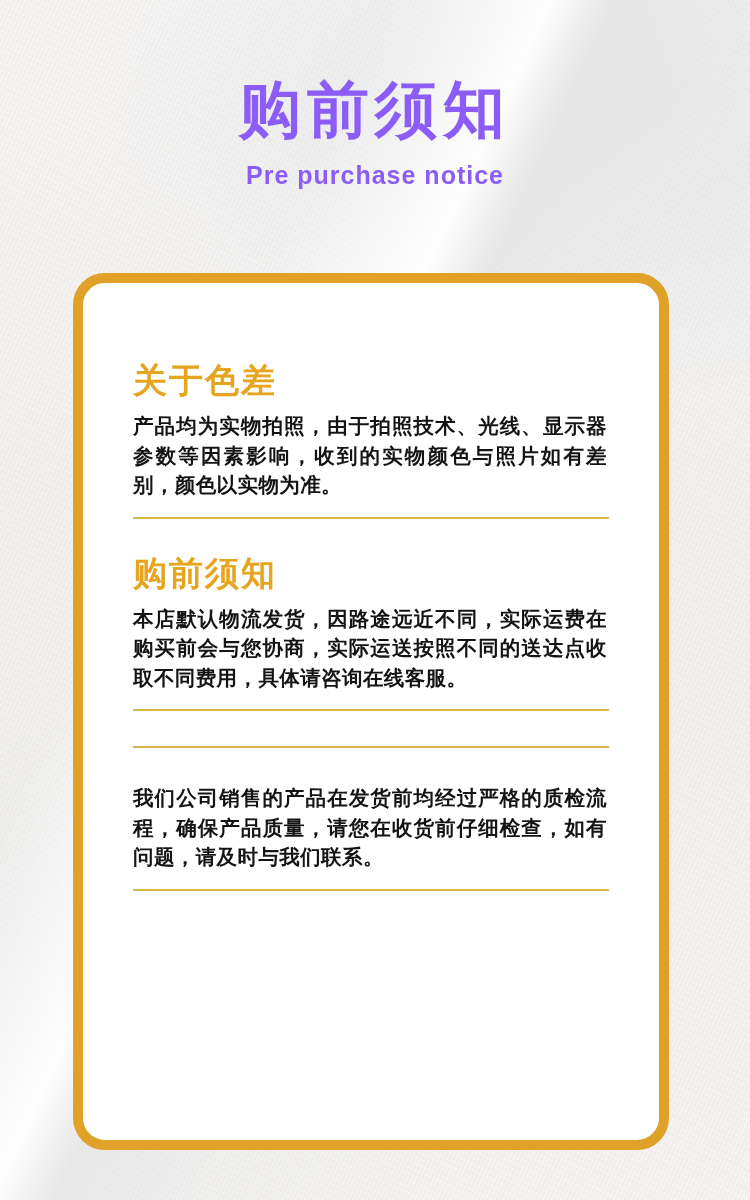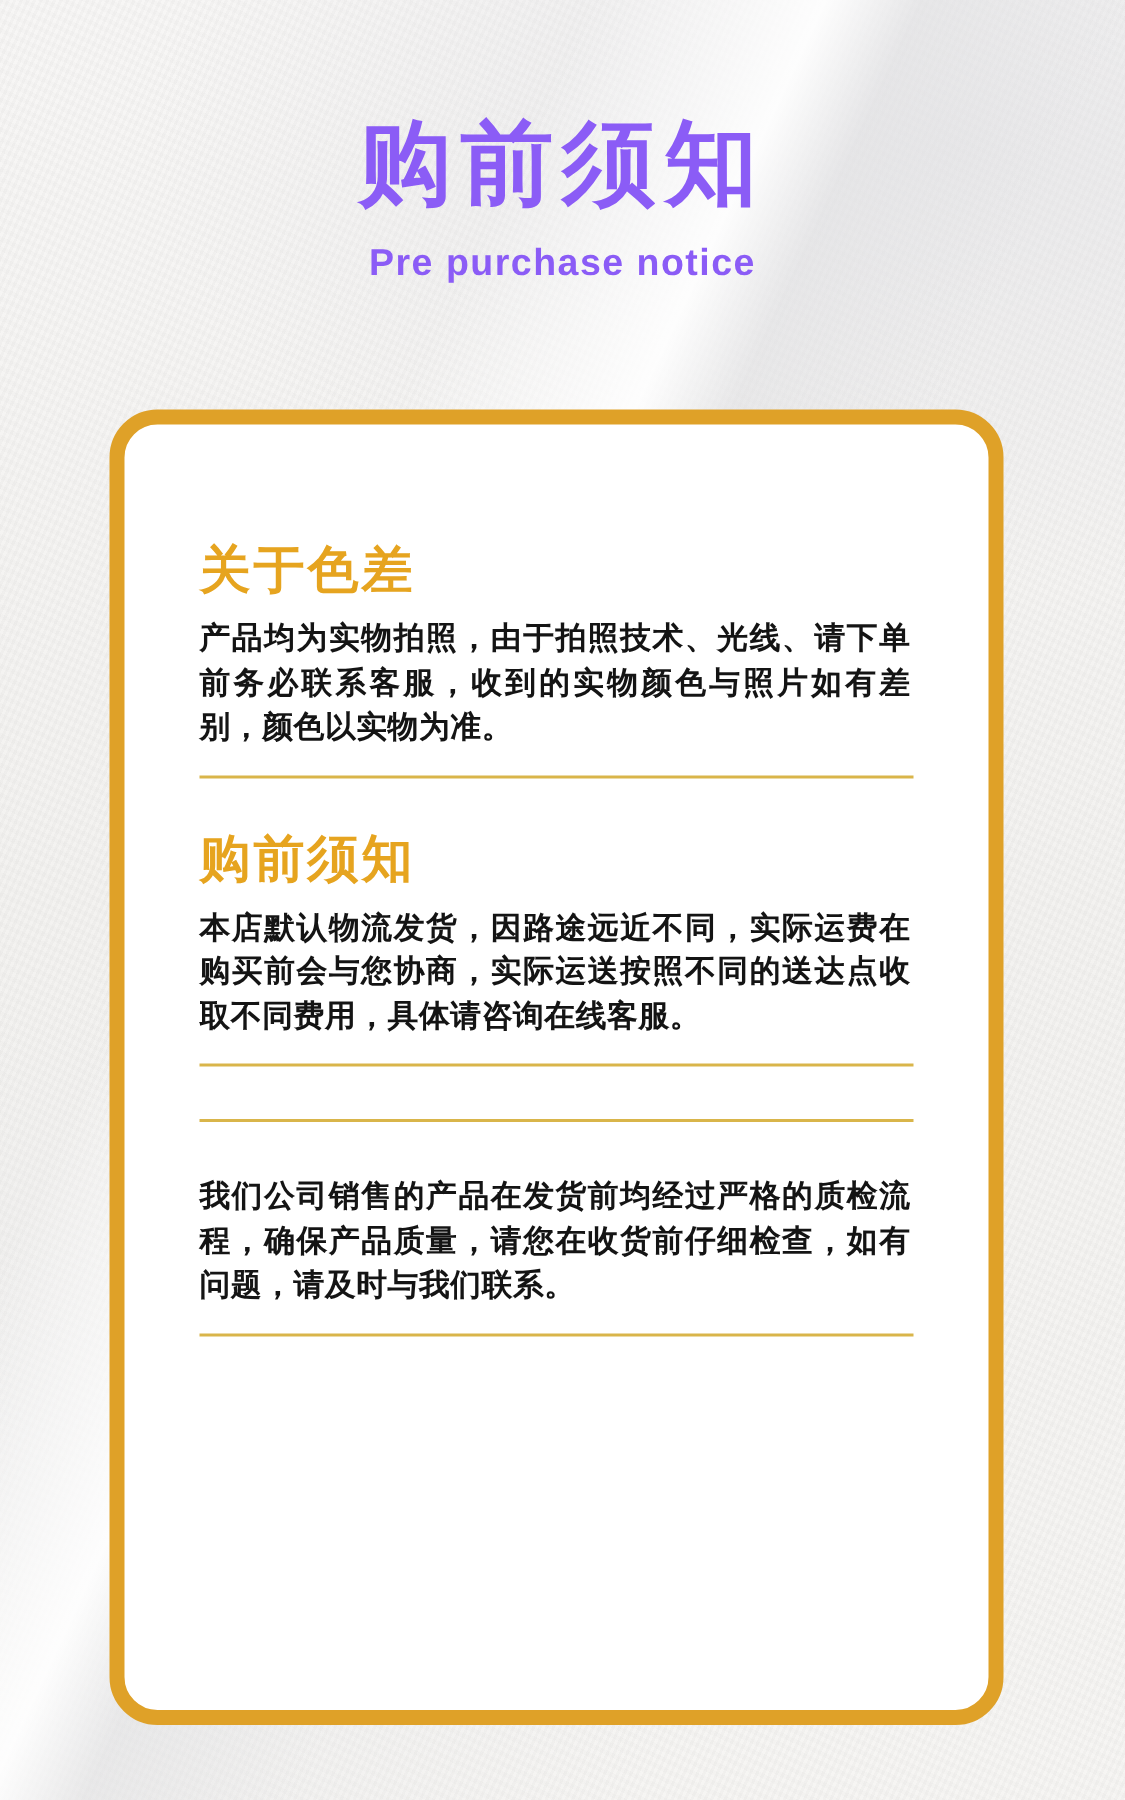--- a/index.html
+++ b/index.html
@@ -101,21 +101,21 @@
 
 <div class="header">
   <div class="page-title">购前须知</div>
   <div class="page-subtitle">Pre purchase notice</div>
 </div>
 
 <div class="notice-card">
 
   <div class="section">
     <div class="section-heading">关于色差</div>
-    <div class="section-body">产品均为实物拍照，由于拍照技术、光线、请下单前务必联系客服，收到的实物颜色与照片如有差别，颜色以实物为准。</div>
+    <div class="section-body">产品均为实物拍照，由于拍照技术、光线、显示器参数等因素影响，收到的实物颜色与照片如有差别，颜色以实物为准。</div>
   </div>
   <div class="divider"></div>
 
   <div class="section">
     <div class="section-heading">购前须知</div>
     <div class="section-body">本店默认物流发货，因路途远近不同，实际运费在购买前会与您协商，实际运送按照不同的送达点收取不同费用，具体请咨询在线客服。</div>
   </div>
   <div class="divider"></div>
 
   <div class="section">

